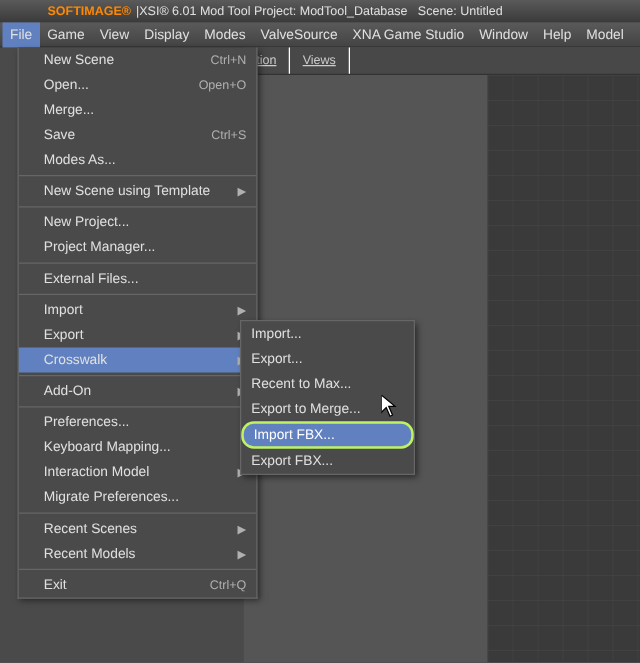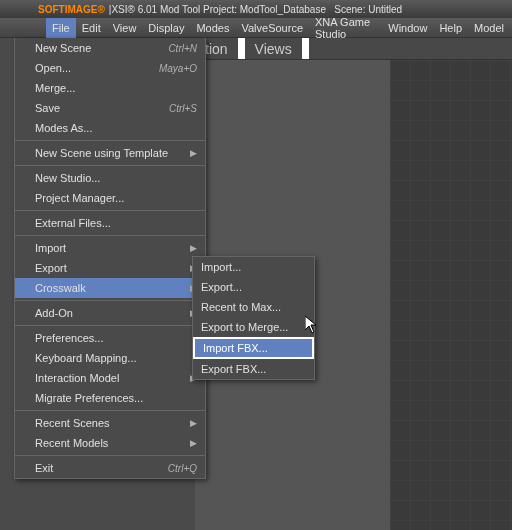--- a/index.html
+++ b/index.html
@@ -43,21 +43,20 @@
       padding: 2px 6px;
       cursor: pointer;
       height: 20px;
       display: flex;
       align-items: center;
       color: #e0e0e0;
       font-size: 11px;
     }
     .menu-item:hover, .menu-item.active {
       background: #6080c0;
-      margin-left: 44px;
     }
     .menu-item.active {
       background: #6080c0;
     }
 
     
     .main-area {
       display: flex;
       height: calc(530px - 38px);
       position: relative;
@@ -86,56 +85,55 @@
       font-size: 11px;
       position: relative;
     }
     .dropdown-item.highlighted {
       background: #6080c0;
     }
     .dropdown-item .shortcut {
       color: #b0b0b0;
       font-size: 10px;
       margin-left: auto;
-      font-style: italic;
     }
     .dropdown-item .arrow {
       color: #b0b0b0;
       font-size: 9px;
     }
     .dropdown-separator {
       height: 1px;
       background: #666;
       margin: 2px 0;
     }
 
     
     .submenu-crosswalk {
       position: absolute;
       top: 218px;
       left: 192px;
-      width: 123px;
+      width: 140px;
       background: #4a4a4a;
       border: 1px solid #666;
       z-index: 101;
       box-shadow: 2px 2px 5px rgba(0,0,0,0.5);
     }
     .submenu-item {
       padding: 3px 8px;
       cursor: pointer;
       display: flex;
       align-items: center;
       min-height: 20px;
       color: #e0e0e0;
       font-size: 11px;
     }
     .submenu-item.import-fbx {
       background: #6080c0;
-      border: 2px solid #ffffff;
-      border-radius: 0;
+      border: 2px solid #bef264;
+      border-radius: 10px;
       color: #ffffff;
       font-weight: normal;
     }
 
     
     .right-panel {
       position: absolute;
       top: 0;
       left: 195px;
       right: 0;
@@ -143,25 +141,26 @@
       background: #555;
     }
     .panel-tabs {
       display: flex;
       background: #484848;
       height: 22px;
       border-bottom: 1px solid #333;
     }
     .panel-tab {
       padding: 2px 10px;
-      font-size: 14px;
-      border-right: 7px solid #ffffff;
+      font-size: 10px;
+      border-right: 1px solid #ffffff;
       display: flex;
       align-items: center;
       color: #ccc;
+      text-decoration: underline;
     }
 
     
     .viewport {
       position: absolute;
       top: 22px;
       left: 195px;
       right: 0;
       bottom: 0;
       background: #3a3a3a;
@@ -202,21 +201,21 @@
     <span class="logo">SOFTIMAGE®</span>
     <span> | </span>
     <span>XSI® 6.01 Mod Tool Project: ModTool_Database</span>
     <span>&nbsp;&nbsp;&nbsp;</span>
     <span>Scene: Untitled</span>
   </div>
 </div>
 
 <div class="menu-bar">
   <div class="menu-item active">File</div>
-  <div class="menu-item">Edit</div>
+  <div class="menu-item">Game</div>
   <div class="menu-item">View</div>
   <div class="menu-item">Display</div>
   <div class="menu-item">Modes</div>
   <div class="menu-item">ValveSource</div>
   <div class="menu-item">XNA Game Studio</div>
   <div class="menu-item">Window</div>
   <div class="menu-item">Help</div>
   <div class="menu-item">Model</div>
 </div>
 
@@ -232,40 +231,40 @@
     </div>
   </div>
 
   <div class="dropdown-menu">
     <div class="dropdown-item">
       <span>New Scene</span>
       <span class="shortcut">Ctrl+N</span>
     </div>
     <div class="dropdown-item">
       <span>Open...</span>
-      <span class="shortcut">Maya+O</span>
+      <span class="shortcut">Open+O</span>
     </div>
     <div class="dropdown-item">
       <span>Merge...</span>
     </div>
     <div class="dropdown-item">
       <span>Save</span>
       <span class="shortcut">Ctrl+S</span>
     </div>
     <div class="dropdown-item">
       <span>Modes As...</span>
     </div>
     <div class="dropdown-separator"></div>
     <div class="dropdown-item">
       <span>New Scene using Template</span>
       <span class="arrow">▶</span>
     </div>
     <div class="dropdown-separator"></div>
     <div class="dropdown-item">
-      <span>New Studio...</span>
+      <span>New Project...</span>
     </div>
     <div class="dropdown-item">
       <span>Project Manager...</span>
     </div>
     <div class="dropdown-separator"></div>
     <div class="dropdown-item">
       <span>External Files...</span>
     </div>
     <div class="dropdown-separator"></div>
     <div class="dropdown-item">

